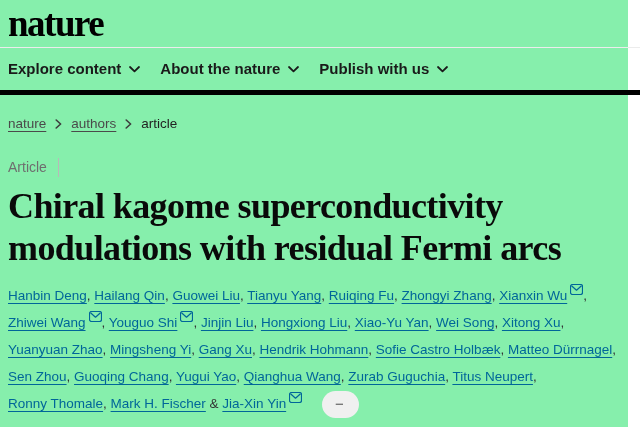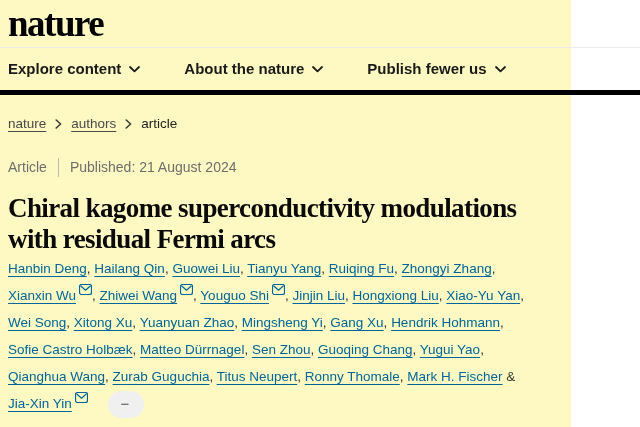--- a/index.html
+++ b/index.html
@@ -3,40 +3,40 @@
 <meta charset="utf-8">
 <style>
   * { margin:0; padding:0; box-sizing:border-box; }
   html, body {
     width:640px; height:427px;
     background:#ffffff;
     font-family:"Liberation Sans", sans-serif;
     overflow:hidden;
     -webkit-font-smoothing:antialiased;
   }
-  .page { width:571px; height:427px; background:#fef9c3; }
+  .page { width:628px; height:427px; background:#86efac; }
 
   
   .masthead { padding:5px 8px 0 8px; }
   .logo {
     display:inline-block;
     font-family:"Liberation Serif", serif;
     font-weight:700;
     font-size:37px;
     letter-spacing:-1.5px;
     color:#000;
     line-height:1.05;
     padding-bottom:3px;
     cursor:pointer;
   }
   .hdr-divider { border-top:1px solid #ececec; width:640px; }
 
   .nav {
     display:flex; align-items:center;
-    gap:44px;
+    gap:20px;
     padding:12px 20px 13px 8px;
   }
   .nav-item {
     display:inline-flex; align-items:center; gap:8px;
     font-weight:700; font-size:15px; color:#1a1a1a;
     cursor:pointer; white-space:nowrap;
   }
   .nav-item svg { display:block; margin-top:2px; }
 
   .black-bar { width:640px; height:5px; background:#000; }
@@ -59,31 +59,32 @@
   .crumb-chevron { display:flex; align-items:center; margin-top:1px; }
 
   .meta {
     display:flex; align-items:center; gap:11px;
     margin-top:27px;
     font-size:14px; color:#6e6e6e;
   }
   .meta-sep { width:1px; height:19px; background:#b9b9b9; }
 
   .title {
-    margin-top:16px;
+    margin-top:9px;
     font-family:"Liberation Serif", serif;
     font-weight:700;
-    font-size:27px;
+    font-size:36px;
     line-height:1.16;
     letter-spacing:-0.6px;
     color:#0a0a0a;
     max-width:634px;
   }
 
   .authors {
+    margin-top:13px;
     font-size:13.5px;
     line-height:27px;
     color:#333;
     max-width:634px;
   }
   .author-link {
     color:#006699;
     text-decoration:underline;
     text-underline-offset:3px;
     text-decoration-thickness:1px;
@@ -132,21 +133,21 @@
     </span>
     <span class="nav-item">
       <span>About the nature</span>
       <span>
           <svg width="11" height="7" viewBox="0 0 11 7">
             <path d="M1 1 L5.5 5.3 L10 1" fill="none" stroke="#1a1a1a" stroke-width="1.8" stroke-linecap="round" stroke-linejoin="round"></path>
           </svg>
         </span>
     </span>
     <span class="nav-item">
-      <span>Publish fewer us</span>
+      <span>Publish with us</span>
       <span>
           <svg width="11" height="7" viewBox="0 0 11 7">
             <path d="M1 1 L5.5 5.3 L10 1" fill="none" stroke="#1a1a1a" stroke-width="1.8" stroke-linecap="round" stroke-linejoin="round"></path>
           </svg>
         </span>
     </span>
   </div>
 
   <div class="black-bar"></div>
 
@@ -164,21 +165,20 @@
           <svg width="7" height="10" viewBox="0 0 7 10">
             <path d="M1.2 1 L5.6 5 L1.2 9" fill="none" stroke="#3d3d3d" stroke-width="1.6" stroke-linecap="round" stroke-linejoin="round"></path>
           </svg>
         </span>
       <span class="crumb-current">article</span>
     </div>
 
     <div class="meta">
       <span>Article</span>
       <span class="meta-sep"></span>
-      <span>Published: 21 August 2024</span>
     </div>
 
     <h1 class="title">Chiral kagome superconductivity modulations with residual Fermi arcs</h1>
 
     <p class="authors">
       <span id="author-list">
   <span><a class="author-link">Hanbin Deng</a><span class="author-sep">, </span></span>
 
   <span><a class="author-link">Hailang Qin</a><span class="author-sep">, </span></span>
 

